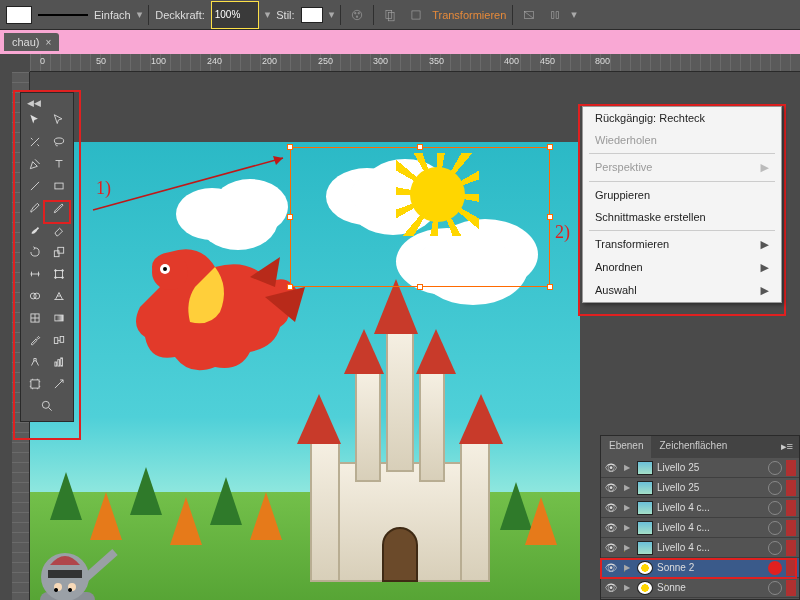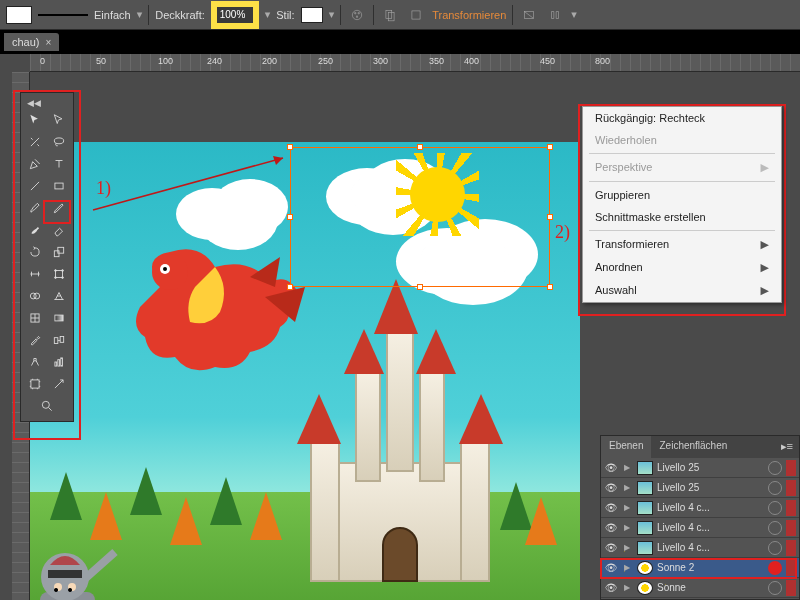--- a/index.html
+++ b/index.html
@@ -18,31 +18,31 @@
     background: #535353;
     border-bottom: 1px solid #2a2a2a;
     display: flex;
     align-items: center;
     padding: 0 6px;
     gap: 6px;
   }
   .opt-swatch { width: 26px; height: 18px; background: #fff; border: 1px solid #222; }
   .opt-line { width: 50px; height: 2px; background: #000; }
   .opt-label { color: #ddd; font-size: 11px; }
-  .opt-input { width: 48px; height: 28px; background: #3a3a3a; border: 6px solid #fde047; color: #fff; font-size: 10px; padding: 0 3px; }
+  .opt-input { width: 48px; height: 28px; background: #3a3a3a; border: 1px solid #fde047; color: #fff; font-size: 10px; padding: 0 3px; }
   .opt-small-swatch { width: 22px; height: 16px; background: #fff; border: 1px solid #222; }
   .opt-icon { width: 20px; height: 20px; display: flex; align-items: center; justify-content: center; color: #aaa; }
   .opt-icon svg { width: 14px; height: 14px; }
   .transform-label { color: #e68a3a; font-size: 11px; }
   .opt-sep { width: 1px; height: 20px; background: #2f2f2f; }
 
   
   .tab-bar {
     height: 24px;
-    background: #000000;
+    background: #f9a8d4;
     display: flex;
     align-items: center;
     padding-left: 4px;
   }
   .tab {
     background: #5a5a5a;
     color: #ddd;
     padding: 3px 8px;
     font-size: 11px;
     border-top-right-radius: 3px;
@@ -260,27 +260,27 @@
 <div class="tab-bar">
   <div class="tab">
     <span>chau)</span>
     <span class="x">×</span>
   </div>
 </div>
 
 <div class="ruler-h">
   <span class="ruler-label" style="left:10px">0</span>
   <span class="ruler-label" style="left:66px">50</span>
-  <span class="ruler-label" style="left:128px">100</span>
+  <span class="ruler-label" style="left:121px">100</span>
   <span class="ruler-label" style="left:177px">240</span>
   <span class="ruler-label" style="left:232px">200</span>
   <span class="ruler-label" style="left:288px">250</span>
   <span class="ruler-label" style="left:343px">300</span>
   <span class="ruler-label" style="left:399px">350</span>
-  <span class="ruler-label" style="left:434px">400</span>
+  <span class="ruler-label" style="left:474px">400</span>
   <span class="ruler-label" style="left:510px">450</span>
   <span class="ruler-label" style="left:565px">800</span>
 </div>
 <div class="ruler-v"></div>
 
 <div class="canvas-area">
   <div class="artwork">
     <div class="cloud" style="top:50px;left:180px;width:60px;height:40px"></div>
     <div class="cloud" style="top:30px;left:330px;width:70px;height:45px"></div>
     <div class="cloud" style="top:90px;left:400px;width:90px;height:55px"></div>

